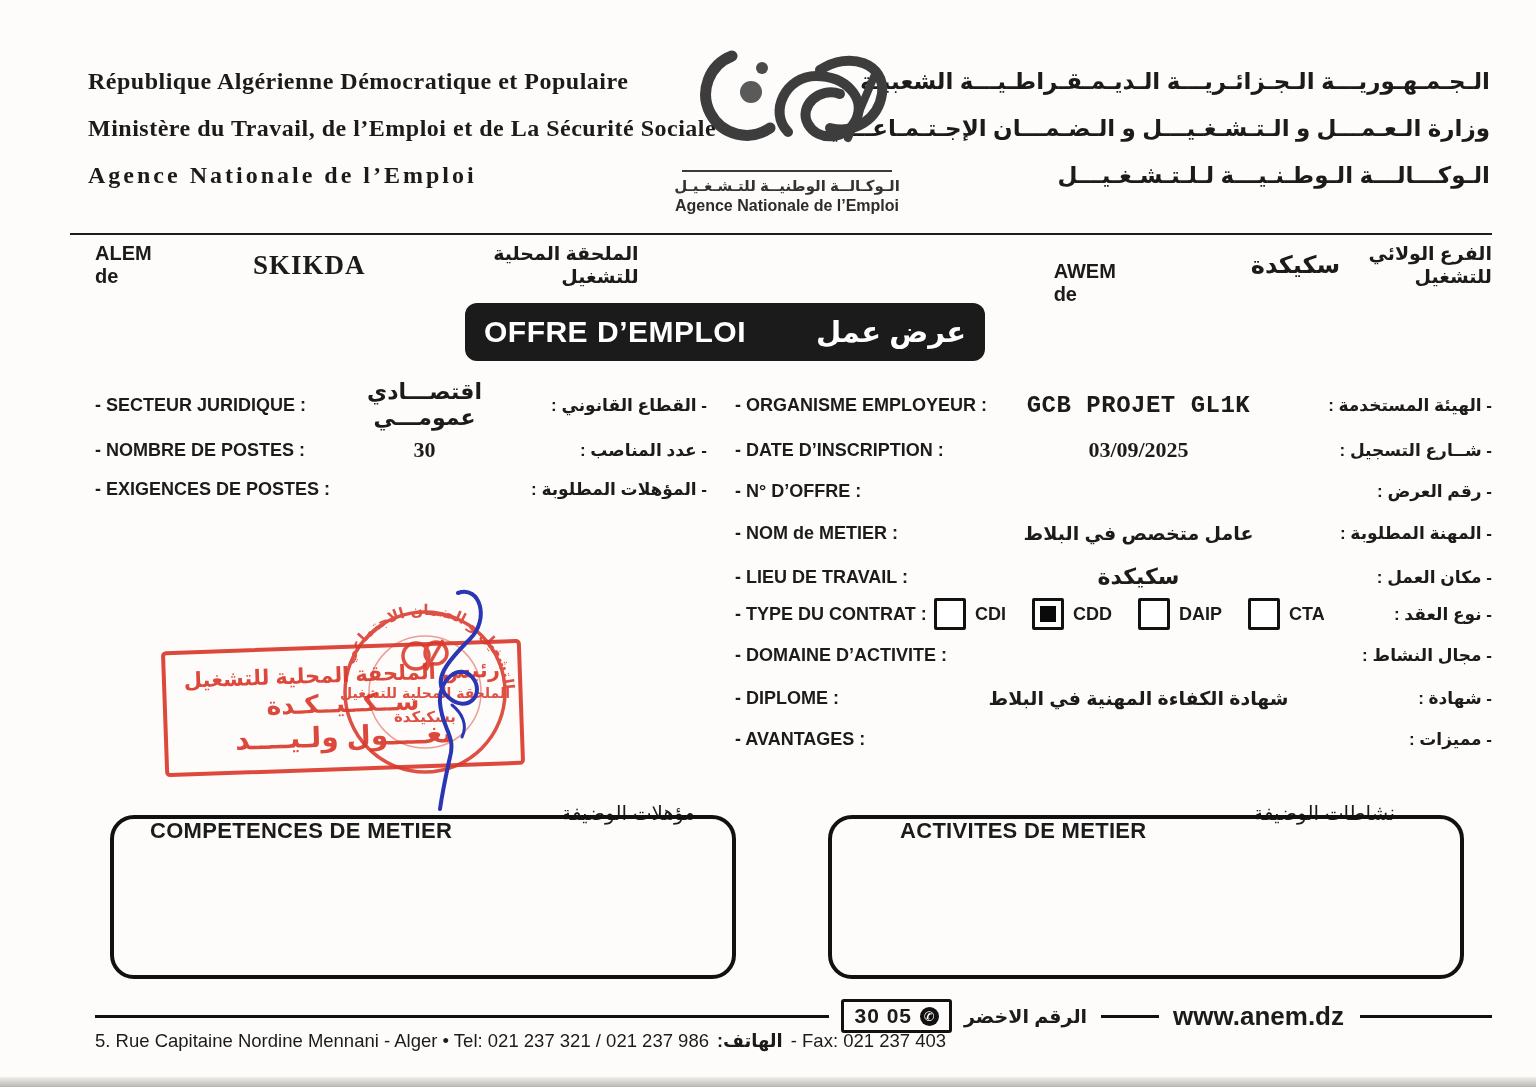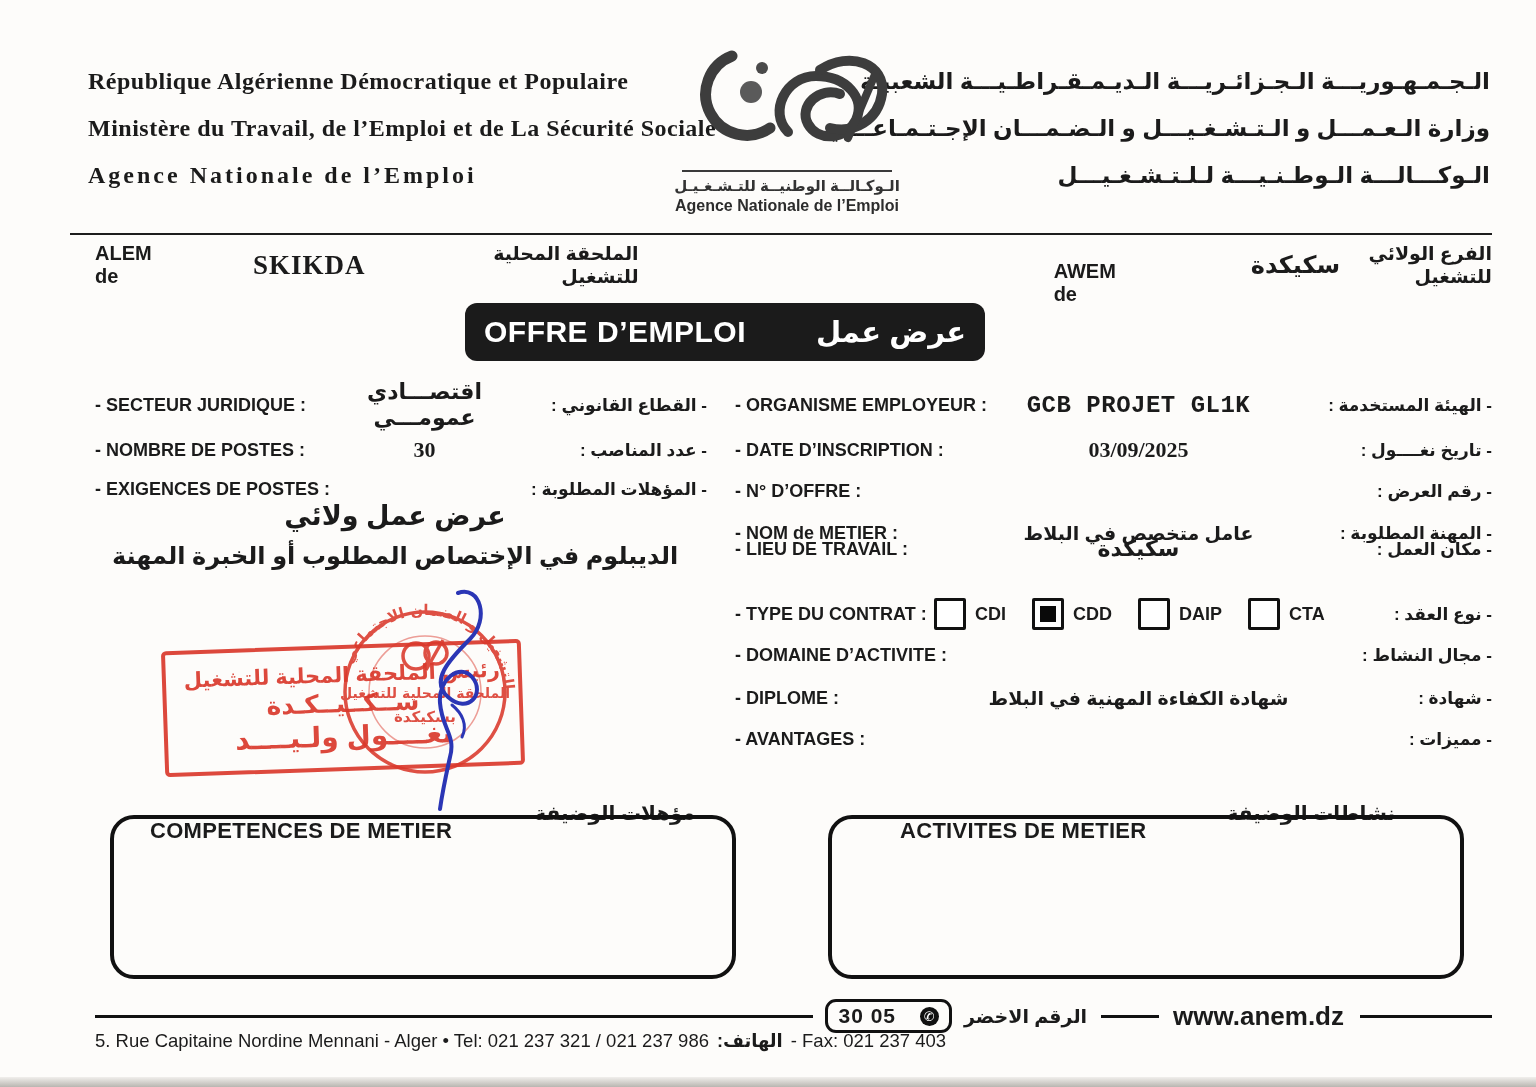--- a/index.html
+++ b/index.html
@@ -62,33 +62,33 @@
   .stamp-rect{left:163px;top:645px;width:352px;height:118px;border:4px solid #da392c;border-radius:5px;
     transform:rotate(-2deg);color:#da392c;text-align:center;direction:rtl;opacity:.92;display:flex;flex-direction:column;justify-content:center;gap:2px;}
   .stamp-rect .s1{font-weight:bold;font-size:21px;}
   .stamp-rect .s2{font-weight:bold;font-size:25px;letter-spacing:2px;}
   .stamp-rect .s3{font-weight:bold;font-size:28px;letter-spacing:1px;}
   .stamp-circ{left:330px;top:590px;opacity:.88;}
   .sig{left:392px;top:585px;}
   
   .sec-hdr{position:absolute;top:782px;display:flex;align-items:center;}
   .sec-hdr .fr{font-weight:bold;font-size:22px;letter-spacing:.3px;margin-top:36px;}
-  .sec-hdr .ar{font-weight:bold;font-size:20px;direction:rtl;}
+  .sec-hdr .ar{font-weight:normal;font-size:20px;direction:rtl;}
   .secL{left:150px;width:545px;justify-content:space-between;}
   .secR{left:900px;width:495px;justify-content:space-between;}
   .bigbox{position:absolute;top:815px;height:156px;border:4px solid #111;border-radius:24px;background:transparent;}
   .boxL{left:110px;width:618px;}
   .boxR{left:828px;width:628px;}
   
   .f-line{left:95px;top:1002px;width:1397px;height:28px;display:flex;align-items:center;}
   .seg{height:3px;background:#111;}
   .seg1{flex:1;}
   .seg2{width:58px;margin:0 14px;}
   .seg3{width:132px;margin-left:16px;}
-  .badge{border:3px solid #111;border-radius:11px;padding:0 10px;display:flex;align-items:center;gap:24px;height:28px;margin-left:12px;}
+  .badge{border:3px solid #111;border-radius:3px;padding:0 10px;display:flex;align-items:center;gap:8px;height:28px;margin-left:12px;}
   .badge .num{font-weight:bold;font-size:21px;letter-spacing:1px;}
   .badge .phone-ic{width:19px;height:19px;border-radius:50%;background:#111;color:#fff;font-size:13px;display:flex;align-items:center;justify-content:center;}
   .green-label{font-weight:bold;font-size:19px;direction:rtl;margin-left:12px;white-space:nowrap;}
   .site{font-weight:bold;font-size:26px;white-space:nowrap;}
   .f-addr{left:95px;top:1030px;width:1397px;display:flex;align-items:baseline;gap:8px;white-space:nowrap;}
   .f-lat{font-size:18.5px;}
   .f-arl{font-size:18px;font-weight:bold;direction:rtl;}
   .f-ara{font-size:19px;font-weight:bold;direction:rtl;flex:1;text-align:left;}
   .scan-bottom{left:0;top:1077px;width:1536px;height:10px;background:linear-gradient(#f1efec,#b9b6b1);}
 </style>
@@ -150,46 +150,42 @@
     <span class="fr">- NOMBRE DE POSTES :</span>
     <span class="val val-serif-sm">30</span>
     <span class="ar">- عدد المناصب :</span>
   </div>
   <div class="row rowL" style="top:472px">
     <span class="fr">- EXIGENCES DE POSTES :</span>
     <span class="val"></span>
     <span class="ar">- المؤهلات المطلوبة :</span>
   </div>
 
-  <div class="abs note">
-    <div class="n1">عرض عمل ولائي</div>
-    <div class="n2">الديبلوم في الإختصاص المطلوب أو الخبرة المهنة</div>
-  </div>
 
   <div class="row rowR" style="top:388px">
     <span class="fr">- ORGANISME EMPLOYEUR :</span>
     <span class="val val-serif">GCB PROJET GL1K</span>
     <span class="ar">- الهيئة المستخدمة :</span>
   </div>
   <div class="row rowR" style="top:433px">
     <span class="fr">- DATE D’INSCRIPTION :</span>
     <span class="val val-serif-sm">03/09/2025</span>
-    <span class="ar">- تاريخ نغــــول :</span>
+    <span class="ar">- شــارع التسجيل :</span>
   </div>
   <div class="row rowR" style="top:474px">
     <span class="fr">- N° D’OFFRE :</span>
     <span class="val"></span>
     <span class="ar">- رقم العرض :</span>
   </div>
   <div class="row rowR" style="top:516px">
     <span class="fr">- NOM de METIER :</span>
     <span class="val val-ar-sm">عامل متخصص في البلاط</span>
     <span class="ar">- المهنة المطلوبة :</span>
   </div>
-  <div class="row rowR" style="top:532px">
+  <div class="row rowR" style="top:560px">
     <span class="fr">- LIEU DE TRAVAIL :</span>
     <span class="val val-ar">سكيكدة</span>
     <span class="ar">- مكان العمل :</span>
   </div>
 
   <div class="row rowR" style="top:597px">
     <span class="fr">- TYPE DU CONTRAT :</span>
     <span class="cgroup">
       <span class="copt">
         <span class="cbox"></span>

